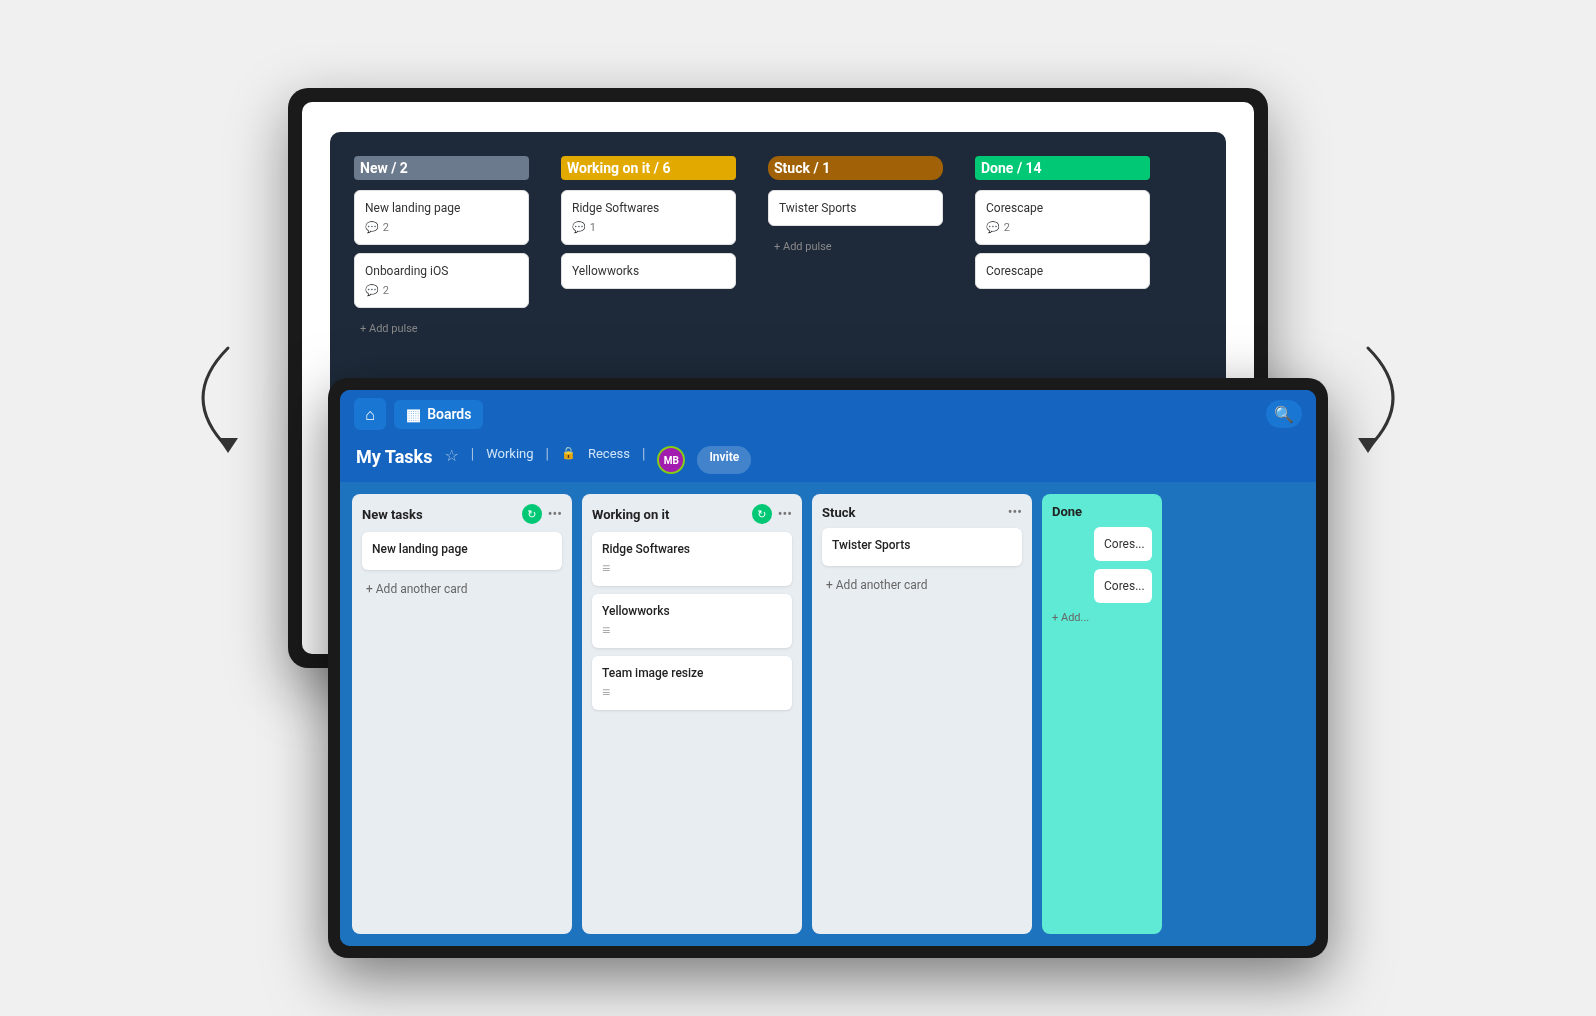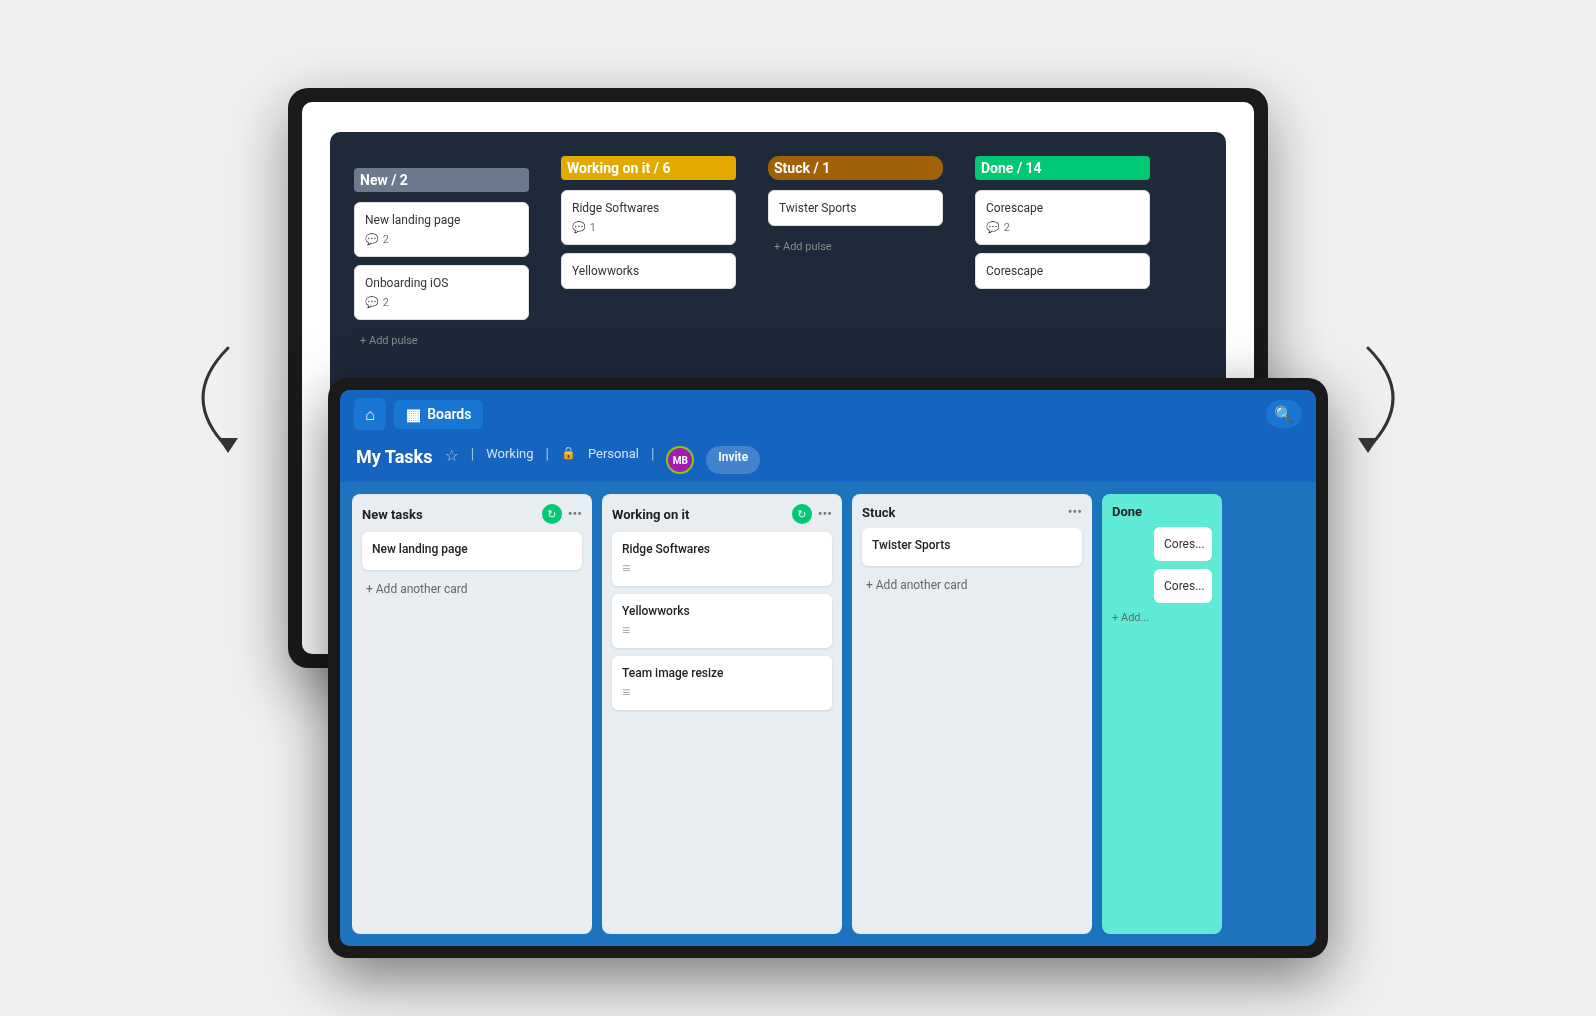--- a/index.html
+++ b/index.html
@@ -83,21 +83,21 @@
 
     .back-col-header {
       font-size: 14px;
       font-weight: 700;
       color: white;
       margin-bottom: 10px;
       padding: 4px 6px;
       border-radius: 4px;
     }
 
-    .back-col-gray .back-col-header { background: #6b7a8d; margin-top: 12px; }
+    .back-col-gray .back-col-header { background: #6b7a8d; }
     .back-col-yellow .back-col-header { background: #e2a900; }
     .back-col-red .back-col-header { background: #a16207; border-radius: 11px; }
     .back-col-green .back-col-header { background: #00c875; }
 
     .back-card {
       background: white;
       border-radius: 6px;
       padding: 10px;
       margin-bottom: 8px;
       font-size: 12px;
@@ -269,21 +269,21 @@
       background: #1e73be;
       padding: 12px;
       display: flex;
       gap: 10px;
       overflow-x: hidden;
     }
 
     .kanban-column {
       background: #e8edf2;
       border-radius: 8px;
-      width: 240px;
+      width: 220px;
       flex-shrink: 0;
       padding: 10px;
       display: flex;
       flex-direction: column;
       gap: 8px;
     }
 
     .kanban-col-header {
       display: flex;
       align-items: center;
@@ -493,21 +493,21 @@
         </div>
       </div>
 
       <div class="front-board-header">
         <span class="board-title-text">My Tasks</span>
         <span class="board-star">☆</span>
         <span class="board-separator">|</span>
         <span class="board-personal-btn">Working</span>
         <span class="board-separator">|</span>
         <span class="board-lock-icon">🔒</span>
-        <span class="board-private-btn">Personal</span>
+        <span class="board-private-btn">Recess</span>
         <span class="board-separator">|</span>
         <div class="board-avatar">
           <span>MB</span>
         </div>
         <div class="board-invite-btn">Invite</div>
       </div>
 
       <div class="kanban-area">
 
         <div class="kanban-column">

